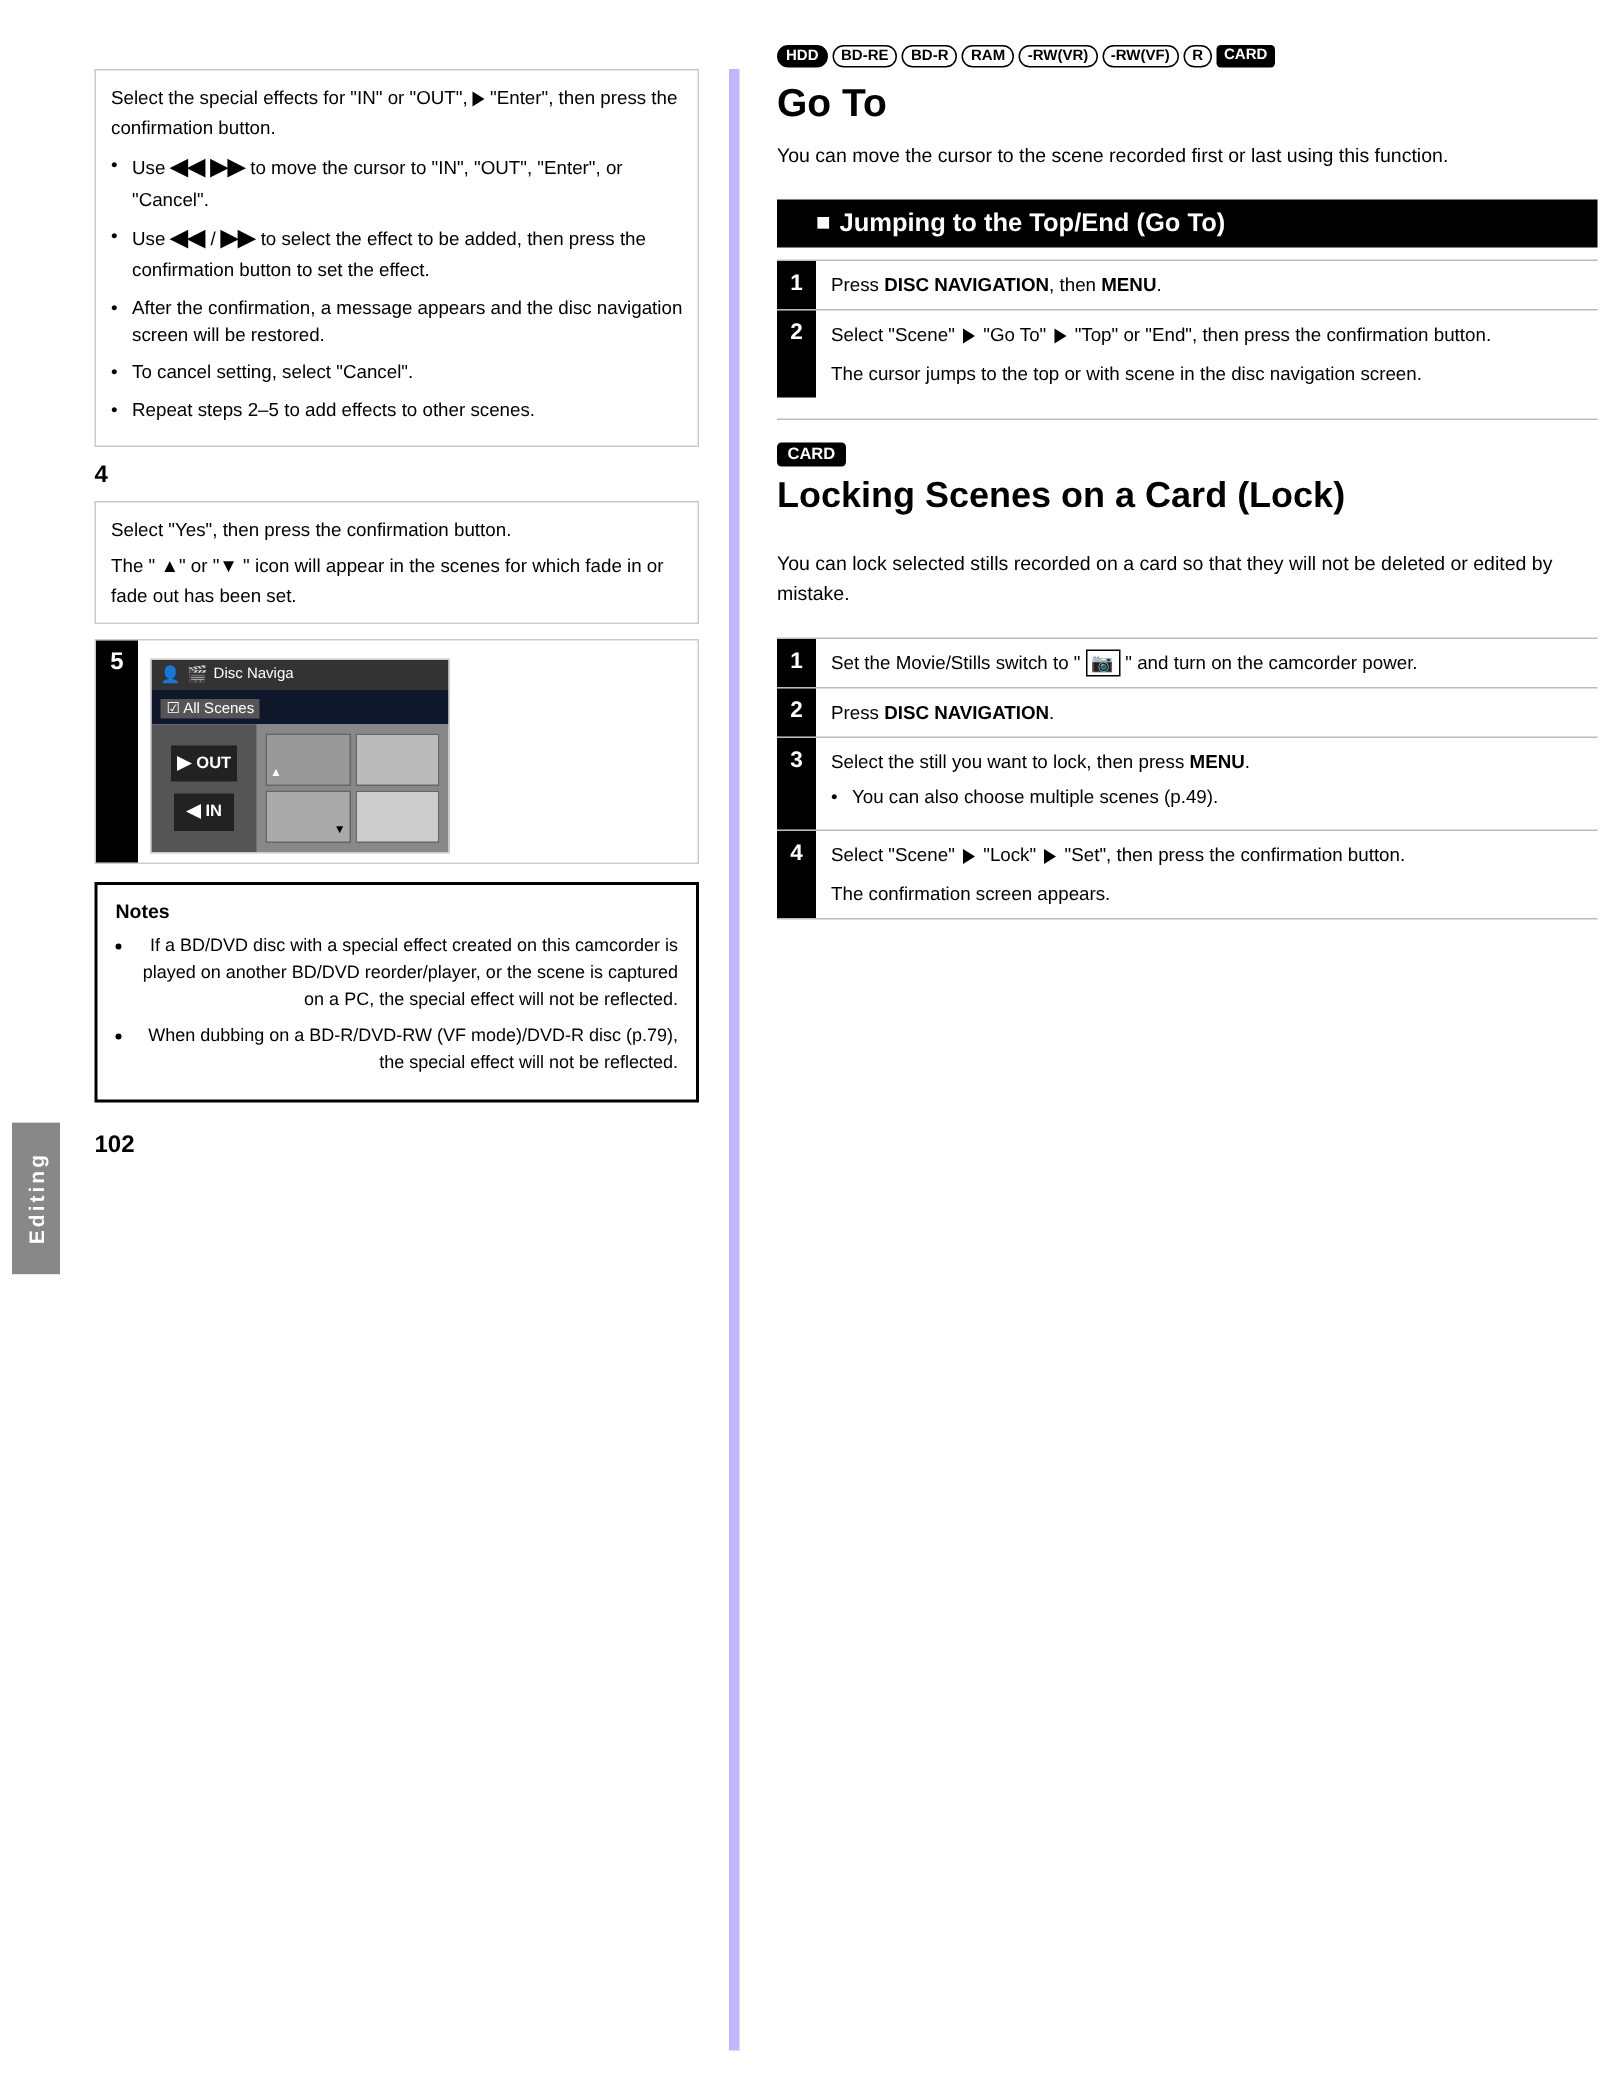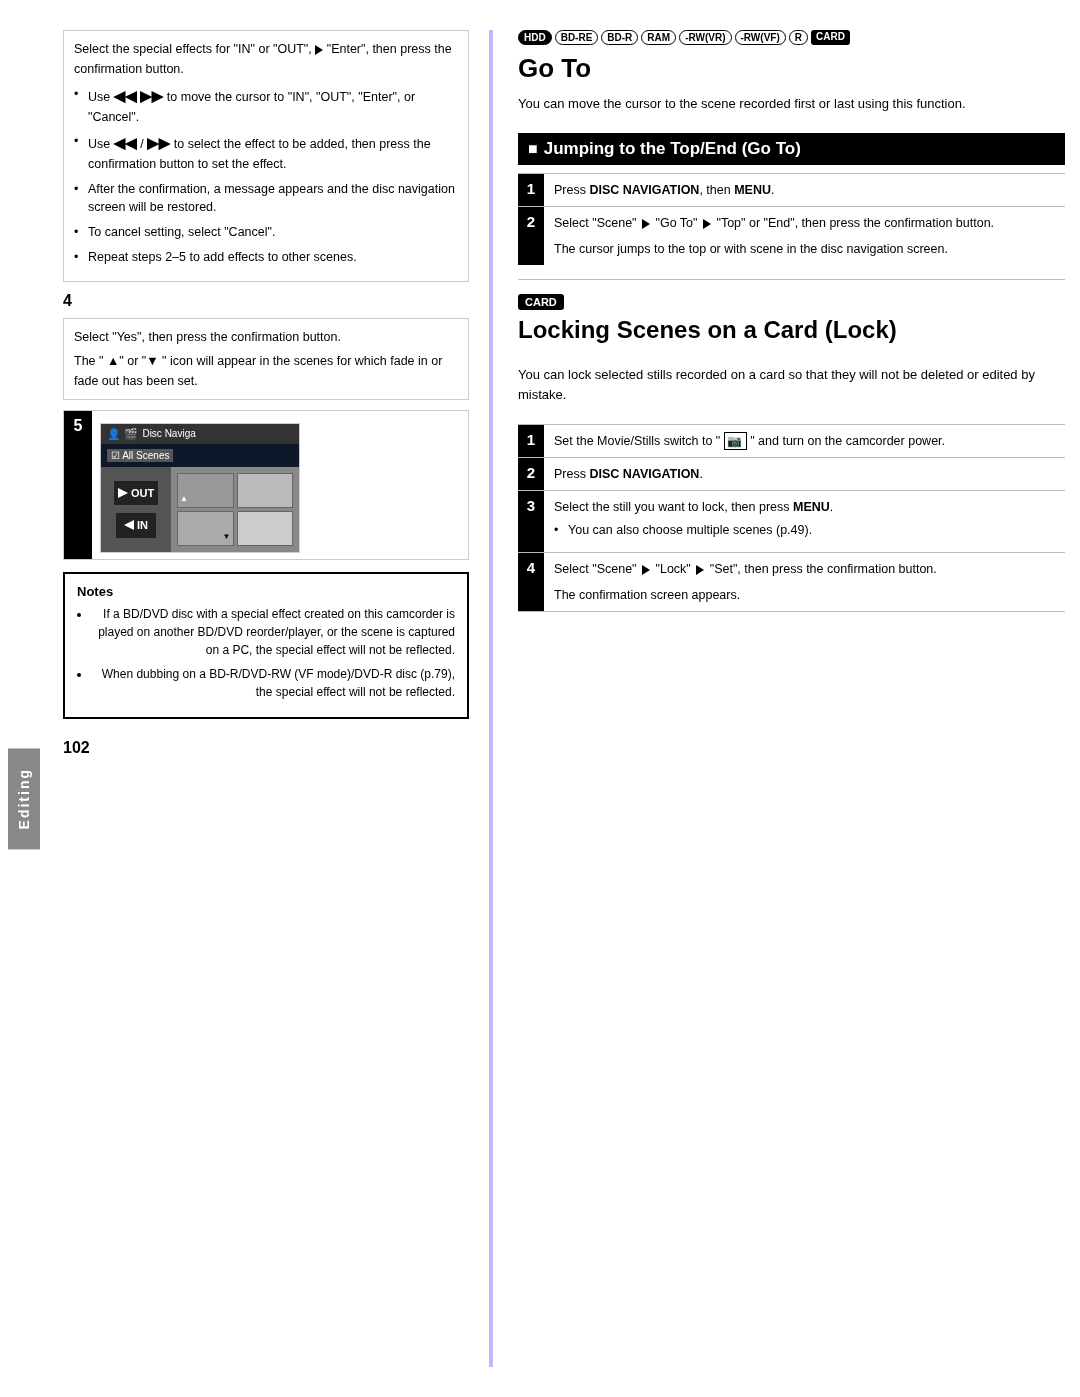--- a/index.html
+++ b/index.html
@@ -43,21 +43,22 @@
     
     .content-wrapper {
       display: flex;
       flex: 1;
       padding: 10px 15px;
     }
 
     .left-column {
       width: 430px;
       padding-right: 20px;
-      border-right: 4px solid #c4b5fd;
+      border-right: 7px solid #c4b5fd;
+      margin-top: 16px;
     }
 
     .right-column {
       flex: 1;
       padding-left: 25px;
     }
 
     .step-number {
       background: #000;
       color: #fff;
@@ -113,21 +114,21 @@
       font-size: 13px;
       line-height: 1.6;
       margin-bottom: 18px;
     }
 
     .subsection-title {
       background: #000;
       color: #fff;
       font-size: 17px;
       font-weight: bold;
-      padding: 6px 10px;
+      padding: 6px 26px;
       margin-bottom: 8px;
       display: flex;
       align-items: center;
       gap: 6px;
     }
 
     .subsection-title::before {
       content: "■";
       font-size: 16px;
     }

